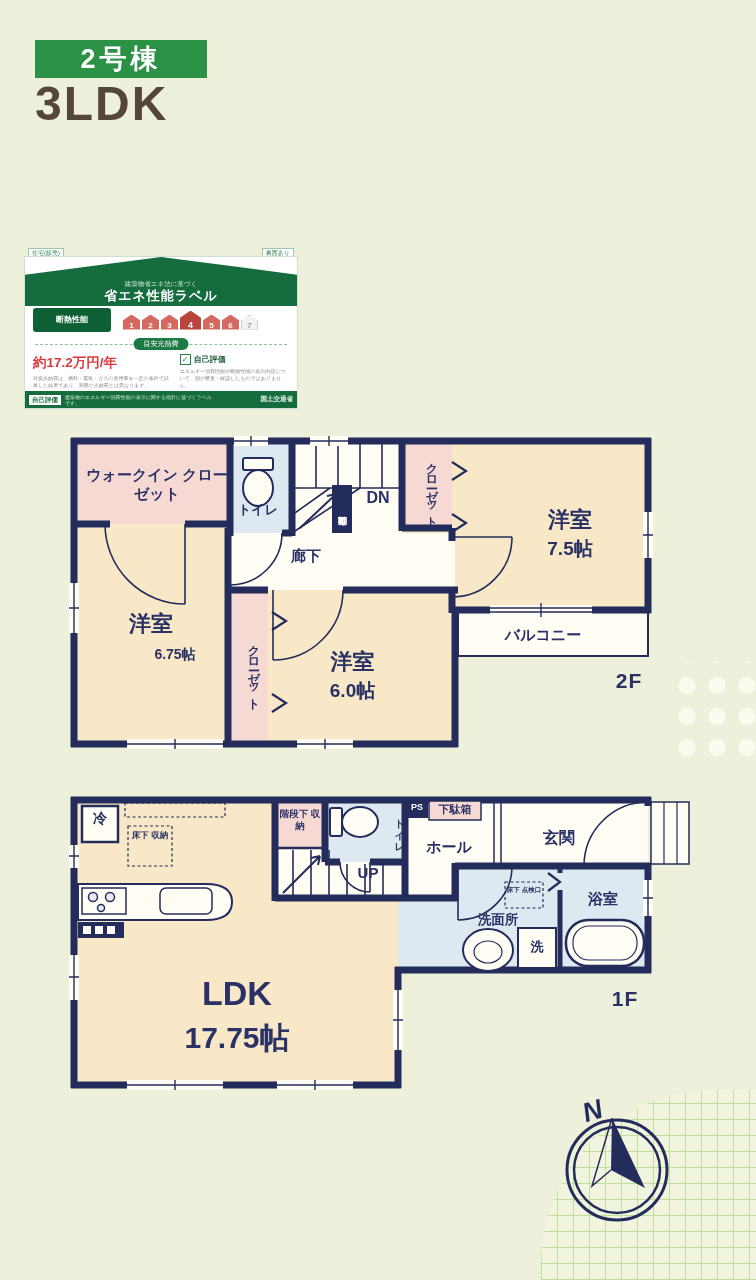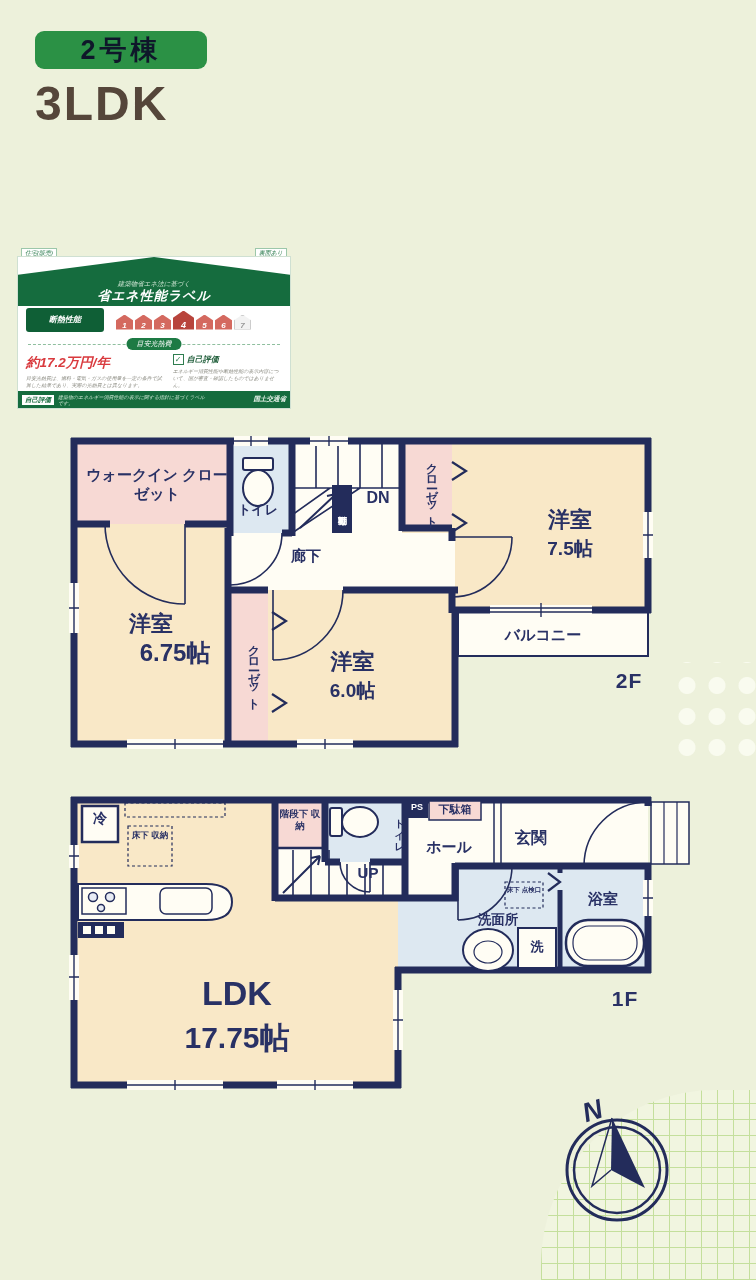--- a/index.html
+++ b/index.html
@@ -9,30 +9,30 @@
   .grid-corner{position:absolute;right:0;bottom:0;width:215px;height:190px;
     border-top-left-radius:175px;
     background-color:#f2f6e2;
     background-image:repeating-linear-gradient(0deg,#bedd92 0 1.5px,transparent 1.5px 16px),
                      repeating-linear-gradient(90deg,#bedd92 0 1.5px,transparent 1.5px 16px);
     opacity:.85;}
   .dots{position:absolute;left:668px;top:662px;width:100px;height:100px;
     background-image:radial-gradient(circle,#f9fbef 8px,rgba(249,251,239,0) 9px);
     background-size:30px 31px;background-position:4px 8px;}
   
-  .badge{position:absolute;left:35px;top:31px;width:172px;height:38px;background:#2b9145;
-    color:#0f172a;font-weight:bold;font-size:27px;display:flex;align-items:center;justify-content:center;
-    letter-spacing:4px;border-radius:9px;}
+  .badge{position:absolute;left:35px;top:40px;width:172px;height:38px;background:#2b9145;
+    color:#ffffff;font-weight:bold;font-size:27px;display:flex;align-items:center;justify-content:center;
+    letter-spacing:4px;}
   .big-title{position:absolute;left:35px;top:76px;font-size:48px;font-weight:bold;color:#55463a;letter-spacing:2px;}
   .info{position:absolute;left:36px;top:144px;color:#6d5d45;font-weight:bold;}
   .info .ln{font-size:21px;line-height:29px;white-space:nowrap;}
   .info .ln3{display:flex;align-items:baseline;font-size:20px;line-height:30px;white-space:nowrap;}
   .info .ln3 .val{font-size:17.5px;font-weight:bold;margin-left:8px;}
   
-  .el-card{position:absolute;left:18px;top:248px;width:272px;height:160px;font-style:italic;}
+  .el-card{position:absolute;left:25px;top:248px;width:272px;height:160px;}
   .el-chip{position:absolute;top:0;background:#fff;border:1px solid #9cc7aa;color:#2e7d4f;
     font-size:6px;line-height:8px;padding:0 3px;}
   .el-box{position:absolute;left:0;top:9px;width:272px;height:151px;background:#fff;
     box-shadow:0 0 0 1px #cfe0d2;}
   .el-roof{position:absolute;left:0;top:0;width:272px;height:46px;background:#156c3e;
     clip-path:polygon(0 36%,50% 0,100% 36%,100% 100%,0 100%);
     display:flex;flex-direction:column;align-items:center;justify-content:flex-end;padding-bottom:3px;}
   .el-sub{font-size:6.5px;color:#cfe6d4;line-height:8px;}
   .el-title{font-size:13px;font-weight:bold;color:#fff;line-height:15px;letter-spacing:1px;}
   .el-row{display:flex;align-items:center;margin:5px 8px 0 8px;}
@@ -199,21 +199,21 @@
     <div class="plbl" style="left:298px;top:58px;width:40px;font-size:16px;">DN</div>
     <div class="chip-navy" style="left:272px;top:55px;width:20px;height:48px;">
       <span class="vtext" style="position:static;color:#fff;font-size:9px;letter-spacing:0;">可動棚</span>
     </div>
     <div class="vtext" style="left:352px;top:16px;width:28px;height:84px;font-size:12px;letter-spacing:0;">クローゼット</div>
     <div class="plbl" style="left:420px;top:76px;width:180px;font-size:22px;">
       <span>洋室</span><br><span style="font-size:19px;text-align:right;">7.5帖</span>
     </div>
     <div class="plbl" style="left:216px;top:117px;width:60px;font-size:15px;">廊下</div>
     <div class="plbl" style="left:15px;top:180px;width:152px;font-size:22px;">
-      <span>洋室</span><br><span style="font-size:24px;margin-left:48px;">6.75帖</span>
+      <span>洋室</span><br><span style="font-size:14px;margin-left:48px;">6.75帖</span>
     </div>
     <div class="vtext" style="left:174px;top:168px;width:28px;height:144px;font-size:12px;letter-spacing:0;">クローゼット</div>
     <div class="plbl" style="left:215px;top:218px;width:155px;font-size:22px;">
       <span>洋室</span><br><span style="font-size:19px;">6.0帖</span>
     </div>
     <div class="plbl" style="left:413px;top:196px;width:140px;font-size:15px;">バルコニー</div>
     <div class="plbl floor-tag" style="left:544px;top:238px;width:50px;">2F</div>
   </div>
 
   <div class="plan" style="left:60px;top:790px;width:700px;height:320px;">
@@ -309,21 +309,21 @@
     </svg>
 
     <div class="plbl" style="left:26px;top:20px;width:28px;font-size:14px;">冷</div>
     <div class="plbl two-line" style="left:70px;top:40px;width:40px;font-size:8.5px;">床下 収納</div>
     <div class="plbl two-line" style="left:216px;top:18px;width:48px;font-size:9.5px;">階段下 収納</div>
     <div class="vtext" style="left:328px;top:15px;width:18px;height:48px;font-size:10px;letter-spacing:0;">トイレ</div>
     <div class="plbl" style="left:290px;top:74px;width:36px;font-size:15px;">UP</div>
     <div class="plbl" style="left:345px;top:12px;width:24px;font-size:9px;color:#fff;">PS</div>
     <div class="plbl" style="left:370px;top:13px;width:50px;font-size:11px;">下駄箱</div>
     <div class="plbl" style="left:354px;top:48px;width:70px;font-size:15px;">ホール</div>
-    <div class="plbl" style="left:436px;top:38px;width:70px;font-size:16px;">玄関</div>
+    <div class="plbl" style="left:464px;top:38px;width:70px;font-size:16px;">玄関</div>
     <div class="plbl two-line" style="left:444px;top:96px;width:40px;font-size:6.5px;">床下 点検口</div>
     <div class="plbl" style="left:398px;top:122px;width:80px;font-size:13.5px;">洗面所</div>
     <div class="plbl" style="left:465px;top:149px;width:24px;font-size:13px;">洗</div>
     <div class="plbl" style="left:513px;top:100px;width:60px;font-size:15px;">浴室</div>
     <div class="plbl" style="left:97px;top:182px;width:160px;font-size:34px;">
       <span>LDK</span><br><span style="font-size:30px;">17.75帖</span>
     </div>
     <div class="plbl floor-tag" style="left:540px;top:196px;width:50px;">1F</div>
   </div>
 

